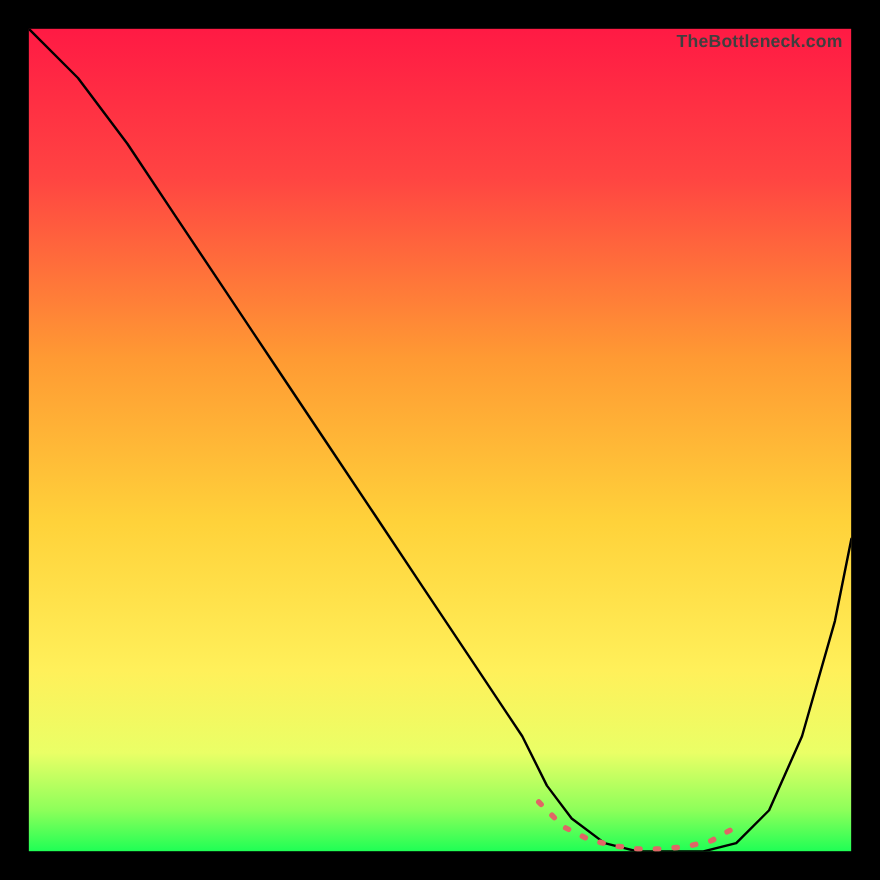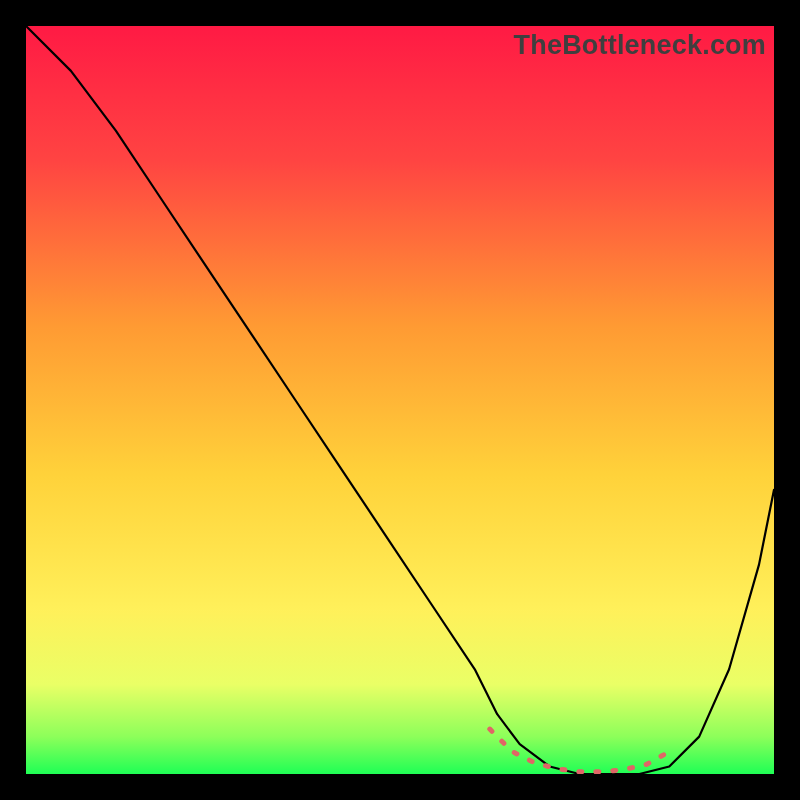--- a/index.html
+++ b/index.html
@@ -24,21 +24,21 @@
     left: 0;
     top: 0;
     width: 748px;
     height: 748px;
   }
   .watermark {
     position: absolute;
     top: 4px;
     right: 8px;
     color: #3f3f3f;
-    font-size: 27px;
+    font-size: 16px;
     font-weight: 600;
     letter-spacing: 0.2px;
     user-select: none;
   }
   svg { display: block; }
 </style>
 </head>
 <body>
 
 <div class="frame">

